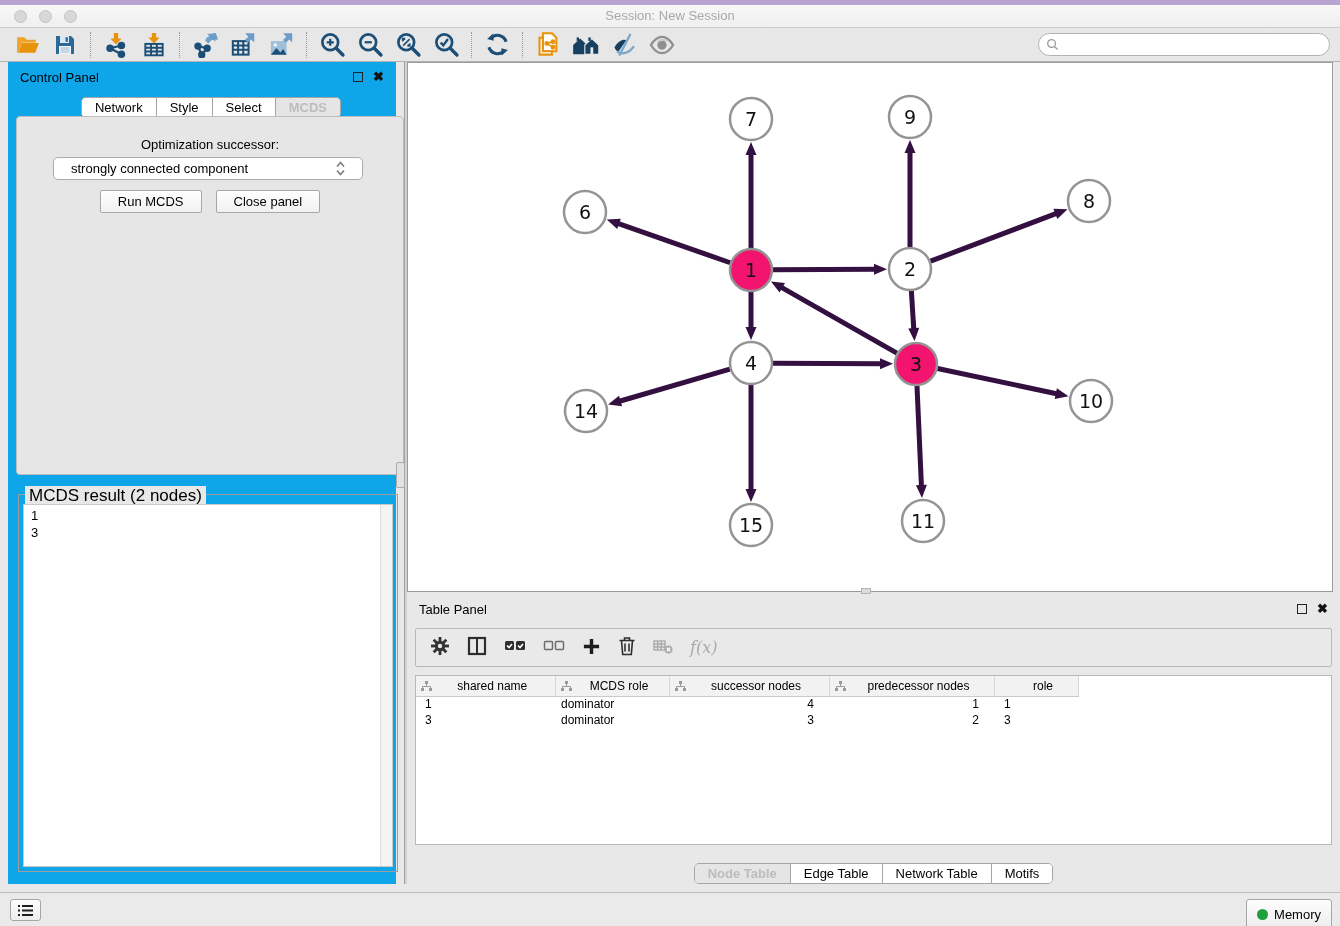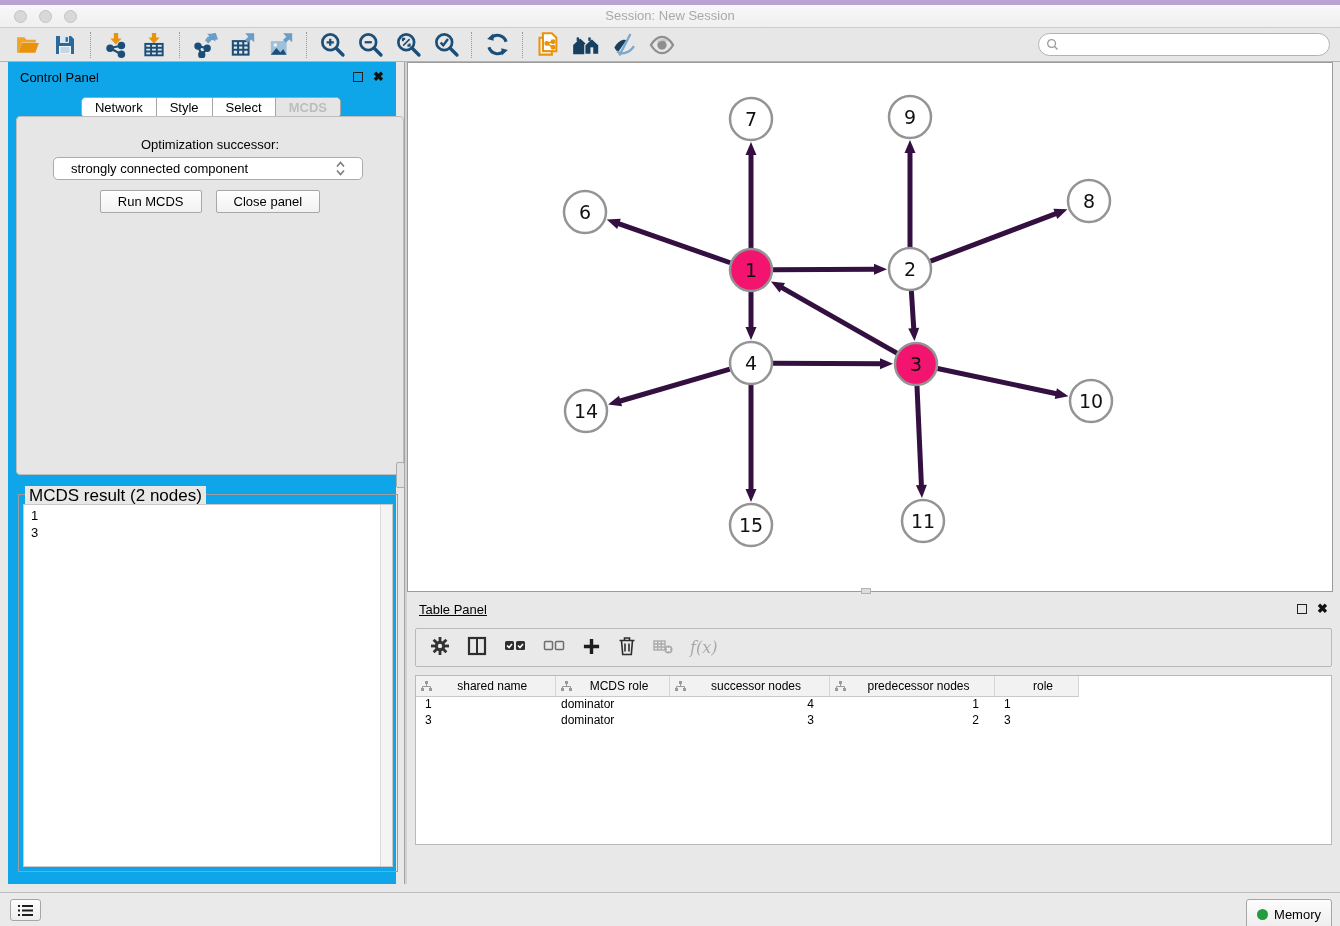--- a/index.html
+++ b/index.html
@@ -66,21 +66,21 @@
   .flight{width:13px;height:13px;border-radius:50%;display:flex;align-items:center;justify-content:center;}
   .flight svg{display:block;}
   .fl-red{background:#e3504b;border:1px solid #b63c34;}
   .fl-yellow{background:#f0b73e;border:1px solid #c79232;}
   .fl-green{background:#61b944;border:1px solid #4c9334;}
   .net-canvas{position:relative;width:924px;height:500px;background:#fff;}
 
   
   .table-panel{position:absolute;left:407px;top:596px;width:933px;height:292px;background:#e8e8e8;}
   .tp-header{height:26px;display:flex;align-items:center;padding:0 12px;gap:10px;}
-  .tp-header .ptitle{flex:1;text-decoration:underline;}
+  .tp-header .ptitle{flex:1;}
   .tp-toolbar{position:absolute;left:8px;top:32px;width:917px;height:39px;background:#e9e9e9;
     border:1px solid #b9b9b9;border-radius:2px;display:flex;align-items:center;gap:17px;padding:0 14px;}
   .fx-label{font-family:"DejaVu Serif",serif;font-style:italic;font-size:16px;color:#a9a9a9;}
   .tp-tablebox{position:absolute;left:8px;top:79px;width:917px;height:170px;background:#fff;
     border:1px solid #b9b9b9;overflow:hidden;}
   table.ntable{border-collapse:collapse;table-layout:fixed;font-size:12px;}
   table.ntable th{height:20px;background:#f2f2f2;border-right:1px solid #d6d6d6;border-bottom:1px solid #c9c9c9;
     font-weight:normal;text-align:center;position:relative;font-size:12px;padding:0 4px 0 18px;}
   table.ntable th svg{position:absolute;left:5px;top:5px;}
   table.ntable td{height:16px;padding:0 6px;font-size:12px;background:#fff;}
@@ -477,20 +477,28 @@
           <tr>
             <td>3</td>
             <td>dominator</td>
             <td>3</td>
             <td>2</td>
             <td>3</td>
           </tr>
         </tbody>
     </table>
   </div>
+  <div class="tp-tabs">
+    <div class="tabgroup">
+      <span class="tabseg active">Node Table</span>
+      <span class="tabseg">Edge Table</span>
+      <span class="tabseg">Network Table</span>
+      <span class="tabseg">Motifs</span>
+    </div>
+  </div>
 </div>
 
 <div class="statusbar">
   <span class="listbtn">
     <svg width="16" height="13" viewBox="0 0 16 13">
         <g stroke="#1d1d1d" stroke-width="2">
           <path d="M4 2h11M4 6.5h11M4 11h11"></path>
         </g>
         <g fill="#1d1d1d">
           <rect x="0" y="1" width="2" height="2"></rect>

